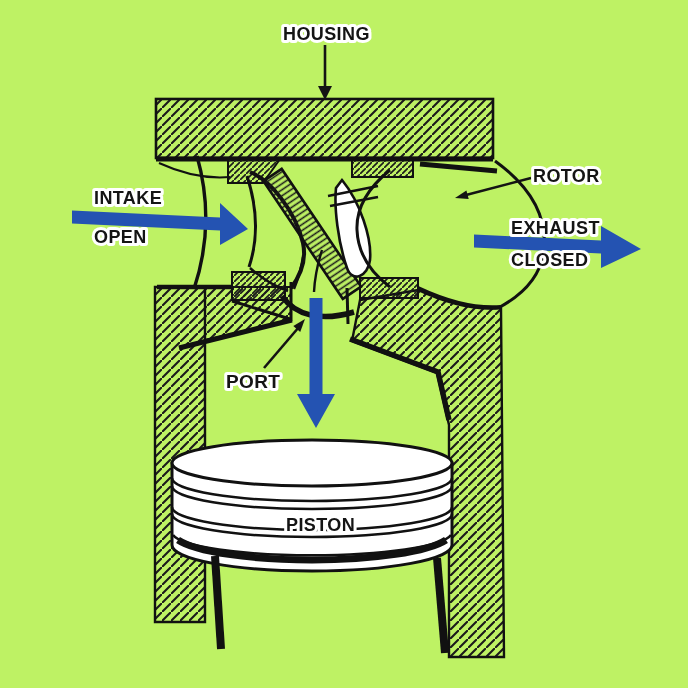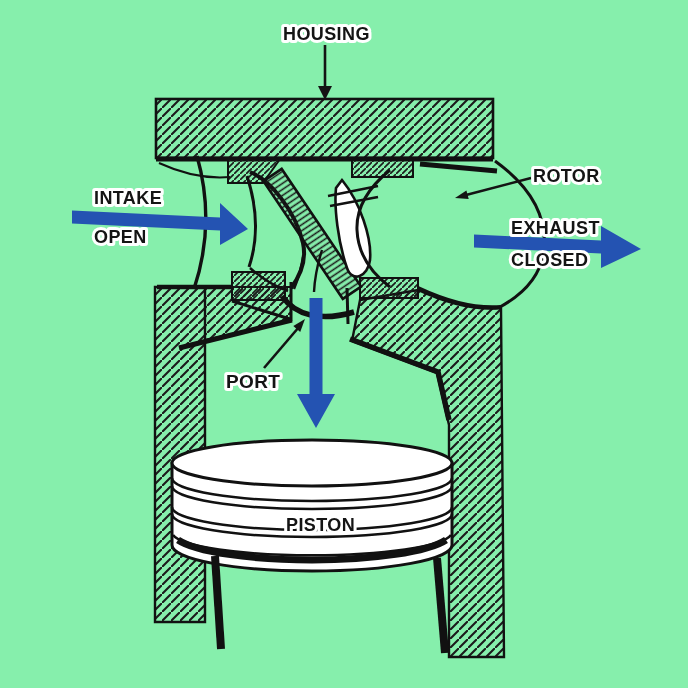--- a/index.html
+++ b/index.html
@@ -1,16 +1,16 @@
 <!DOCTYPE html>
 <html><head>
 <meta charset="utf-8">
 <style>
   html,body{margin:0;padding:0;background:#fff;}
-  .stage{position:relative;width:688px;height:688px;background:#86efac;overflow:hidden;}
+  .stage{position:relative;width:688px;height:688px;background:#bef264;overflow:hidden;}
   svg{position:absolute;left:0;top:0;}
   .lbl{
     font-family:"Liberation Sans",sans-serif;
     font-weight:700;
     font-size:18px;
     letter-spacing:.4px;
     fill:#141414;
     paint-order:stroke;
     stroke:#ffffff;
     stroke-width:6px;

